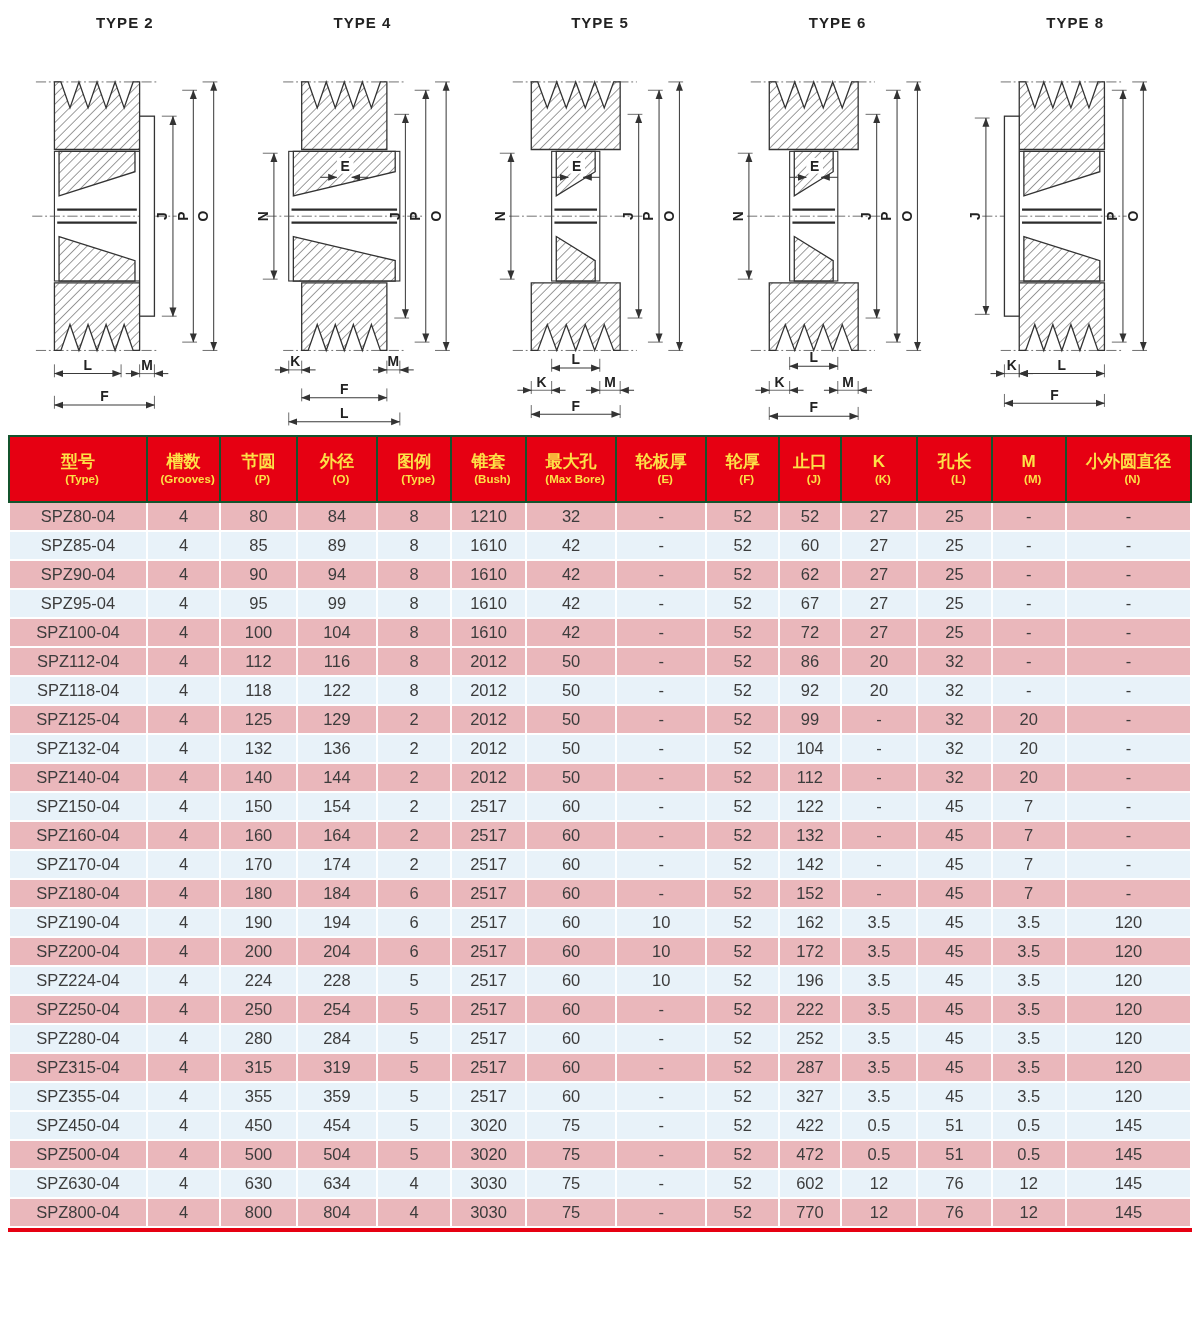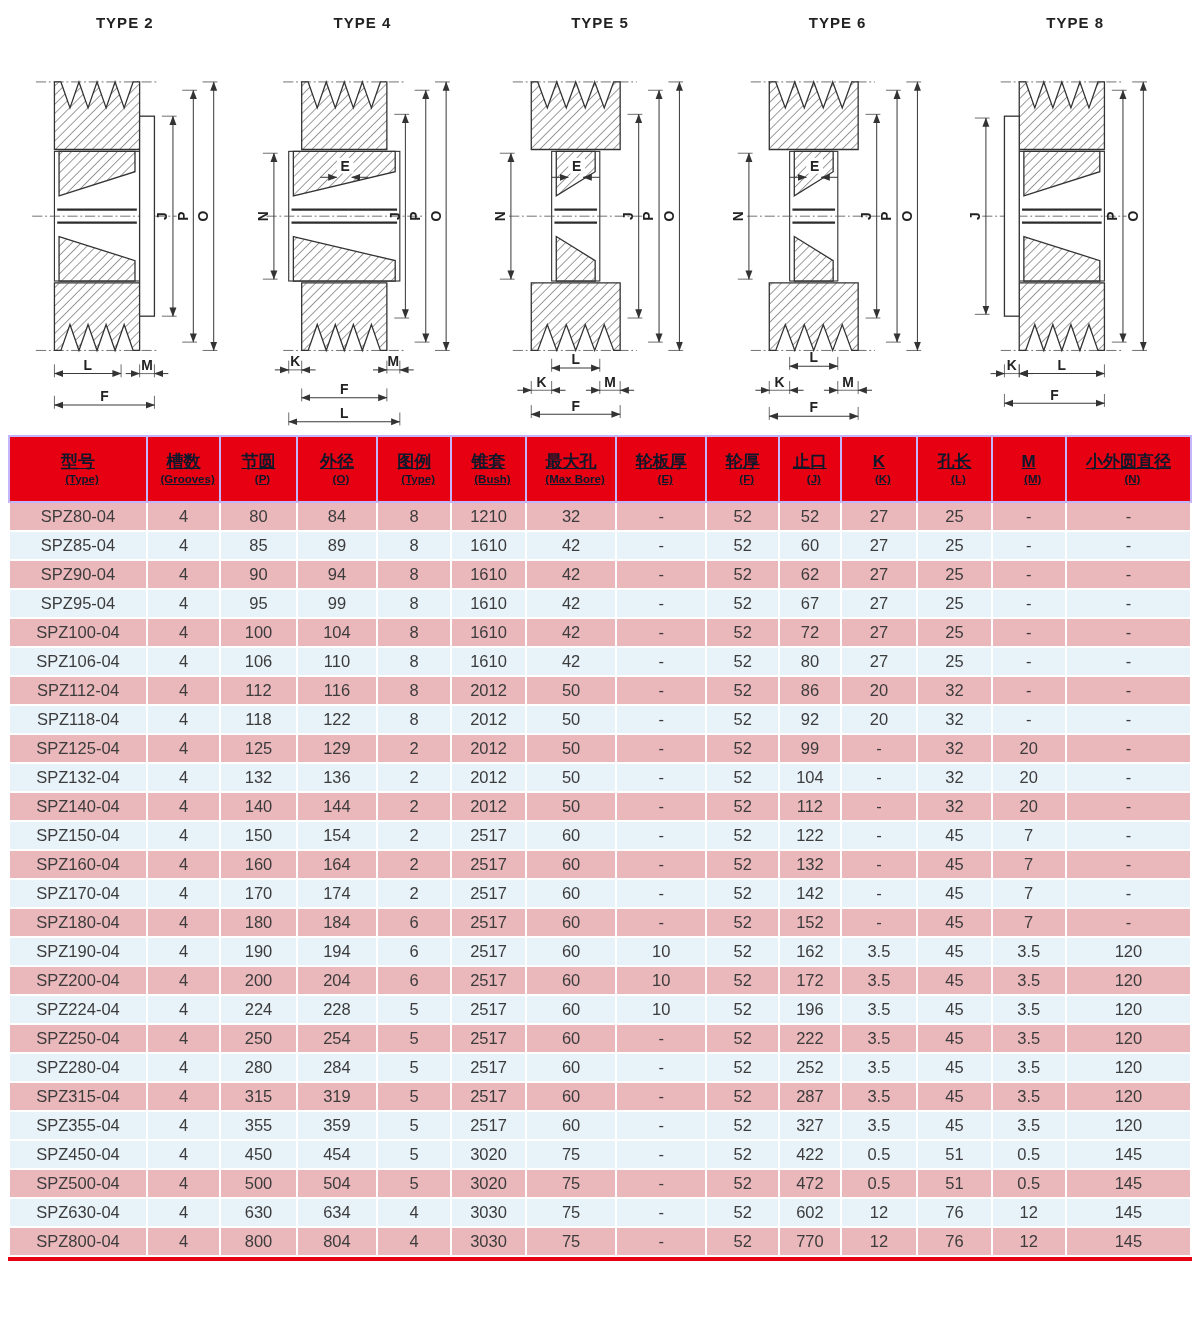--- a/index.html
+++ b/index.html
@@ -18,21 +18,21 @@
   .thin{stroke:#333;stroke-width:1.2;fill:none;}
   .bore{stroke:#2c2c2c;stroke-width:2.4;}
   .dl{stroke:#3a3a3a;stroke-width:1.1;fill:none;}
   .ext{stroke:#3a3a3a;stroke-width:0.8;fill:none;}
   .cl{stroke:#555;stroke-width:0.9;stroke-dasharray:11 3 2 3;fill:none;}
   .dt{font-size:15px;font-weight:bold;fill:#222;}
   .defs-holder{position:absolute;width:0;height:0;overflow:hidden;}
   
   .tbl-wrap{width:1184px;margin:4px auto 0 auto;}
   table.tbl{width:100%;border-collapse:collapse;table-layout:fixed;}
-  table.tbl th{background:var(--red);color:#0f172a;border:2px solid #c4b5fd;height:60px;padding:2px 0;vertical-align:middle;text-decoration:underline;}
+  table.tbl th{background:var(--red);color:#fde047;border:2px solid #14532d;height:60px;padding:2px 0;vertical-align:middle;}
   table.tbl th .cn{font-size:17px;font-weight:bold;line-height:1.2;}
   table.tbl th .en{font-size:11.5px;font-weight:600;line-height:1.25;margin-left:8px;}
   table.tbl td{border:2px solid #fff;text-align:center;font-size:16.5px;height:27px;padding:0;color:var(--text);}
   tr.pink td{background:var(--pink);}
   tr.blue td{background:var(--blue);}
   .redbar{height:4px;background:var(--red);width:100%;}
 </style>
 </head>
 <body>
 
@@ -529,36 +529,20 @@
             <td>1610</td>
             <td>42</td>
             <td>-</td>
             <td>52</td>
             <td>72</td>
             <td>27</td>
             <td>25</td>
             <td>-</td>
             <td>-</td>
           </tr>
-          <tr class="blue">
-            <td>SPZ106-04</td>
-            <td>4</td>
-            <td>106</td>
-            <td>110</td>
-            <td>8</td>
-            <td>1610</td>
-            <td>42</td>
-            <td>-</td>
-            <td>52</td>
-            <td>80</td>
-            <td>27</td>
-            <td>25</td>
-            <td>-</td>
-            <td>-</td>
-          </tr>
           <tr class="pink">
             <td>SPZ112-04</td>
             <td>4</td>
             <td>112</td>
             <td>116</td>
             <td>8</td>
             <td>2012</td>
             <td>50</td>
             <td>-</td>
             <td>52</td>

